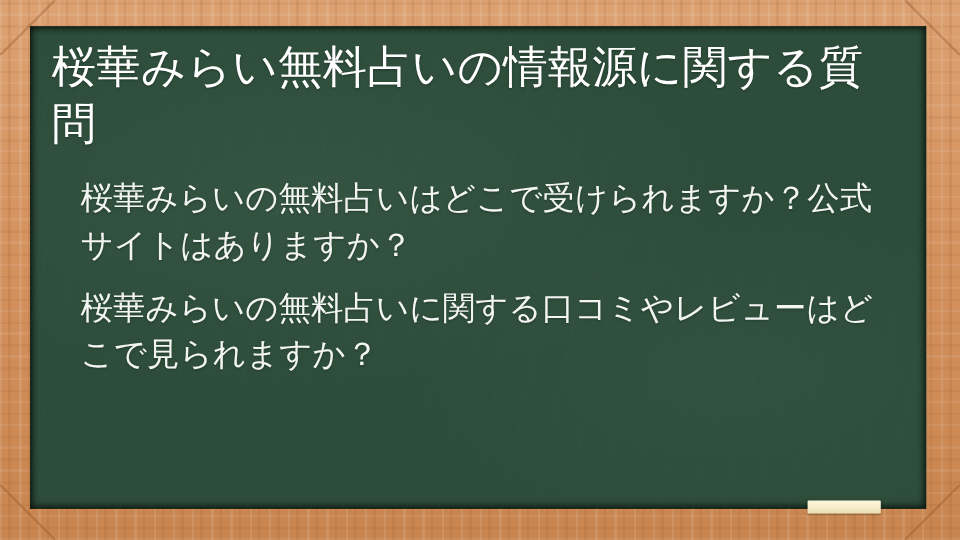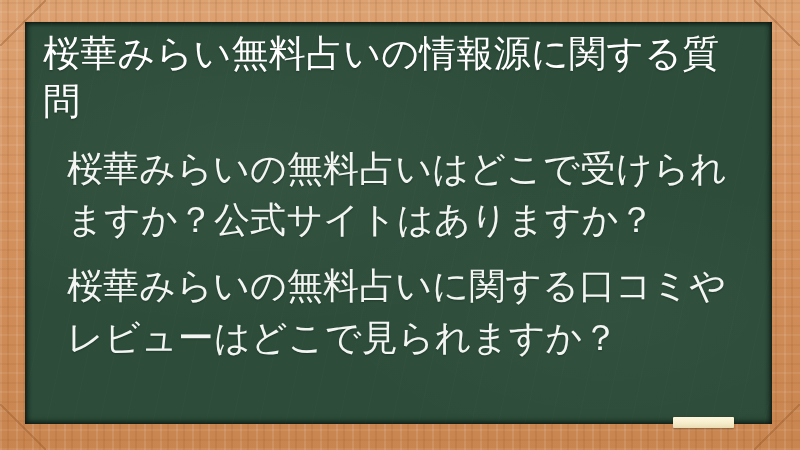--- a/index.html
+++ b/index.html
@@ -8,21 +8,21 @@
     padding: 0;
     background: #ffffff;
   }
 
   #slide {
     position: relative;
     width: 800px;
     height: 450px;
     overflow: hidden;
     background: #0f766e;
-    font-family: Liberation Mono, monospace;
+    font-family: Liberation Sans, sans-serif;
   }
 
   
   .frame {
     position: absolute;
     inset: 0;
     background:
       repeating-linear-gradient(90deg,
         rgba(255,255,255,0.10) 0px,
         rgba(255,255,255,0.10) 2px,
@@ -114,21 +114,21 @@
     text-shadow: 0 1px 2px rgba(0,0,0,0.30);
   }
 
   .qa-list {
     list-style: none;
     margin: 18px 0 0 0;
     padding: 0 0 0 33px;
   }
   .qa-item {
     color: #f2f5f2;
-    font-size: 36px;
+    font-size: 27px;
     font-weight: 300;
     line-height: 1.42;
     letter-spacing: 0.1px;
     margin: 0 0 15px 0;
     text-shadow: 0 1px 2px rgba(0,0,0,0.28);
   }
   .qa-item:last-child { margin-bottom: 16px; }
 
   
   .chalk {

